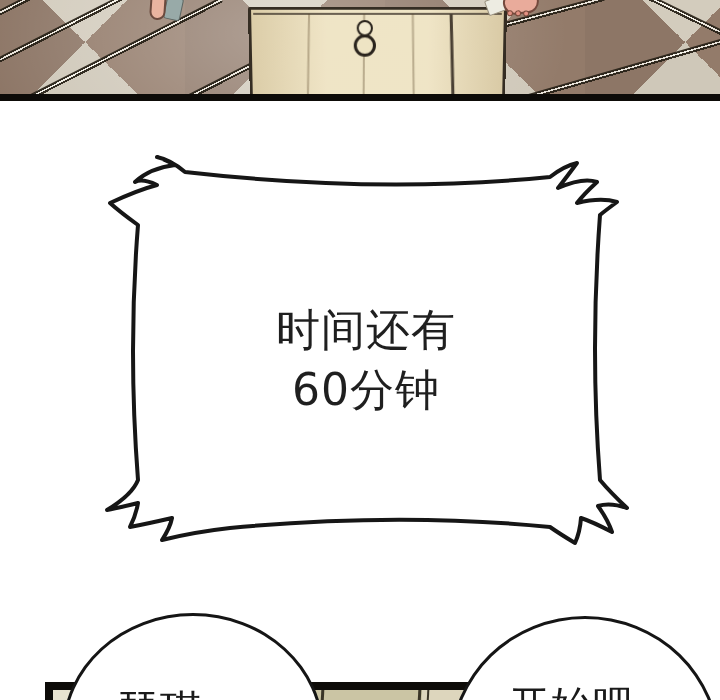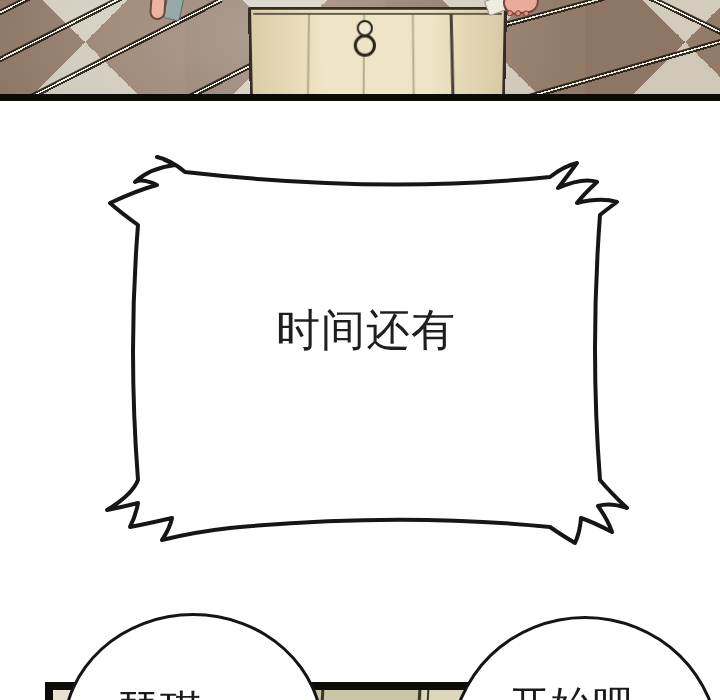--- a/index.html
+++ b/index.html
@@ -164,20 +164,21 @@
                Q 20,358 9,360    Q 34,345 40,330
                Q 30,200 40,75
                Q 22,62 12,53     Q 40,40 59,35
                Q 44,28 37,32     Q 52,18 77,15
                Q 64,8 59,7       Q 73,10 87,22
                Z" fill="#ffffff" stroke="#161616" stroke-width="4" stroke-linejoin="round"></path>
     </svg>
   </div>
   <div class="burst-text">
     <div>时间还有</div>
+    <div>60分钟</div>
   </div>
 
   <div class="panel-bottom">
     <div class="pb-inner">
       <div class="pb-line pb-l1"></div>
       <div class="pb-line pb-l2"></div>
       <div class="pb-line pb-l3"></div>
       <div class="pb-line pb-l4"></div>
       <div class="pb-corner"></div>
     </div>

